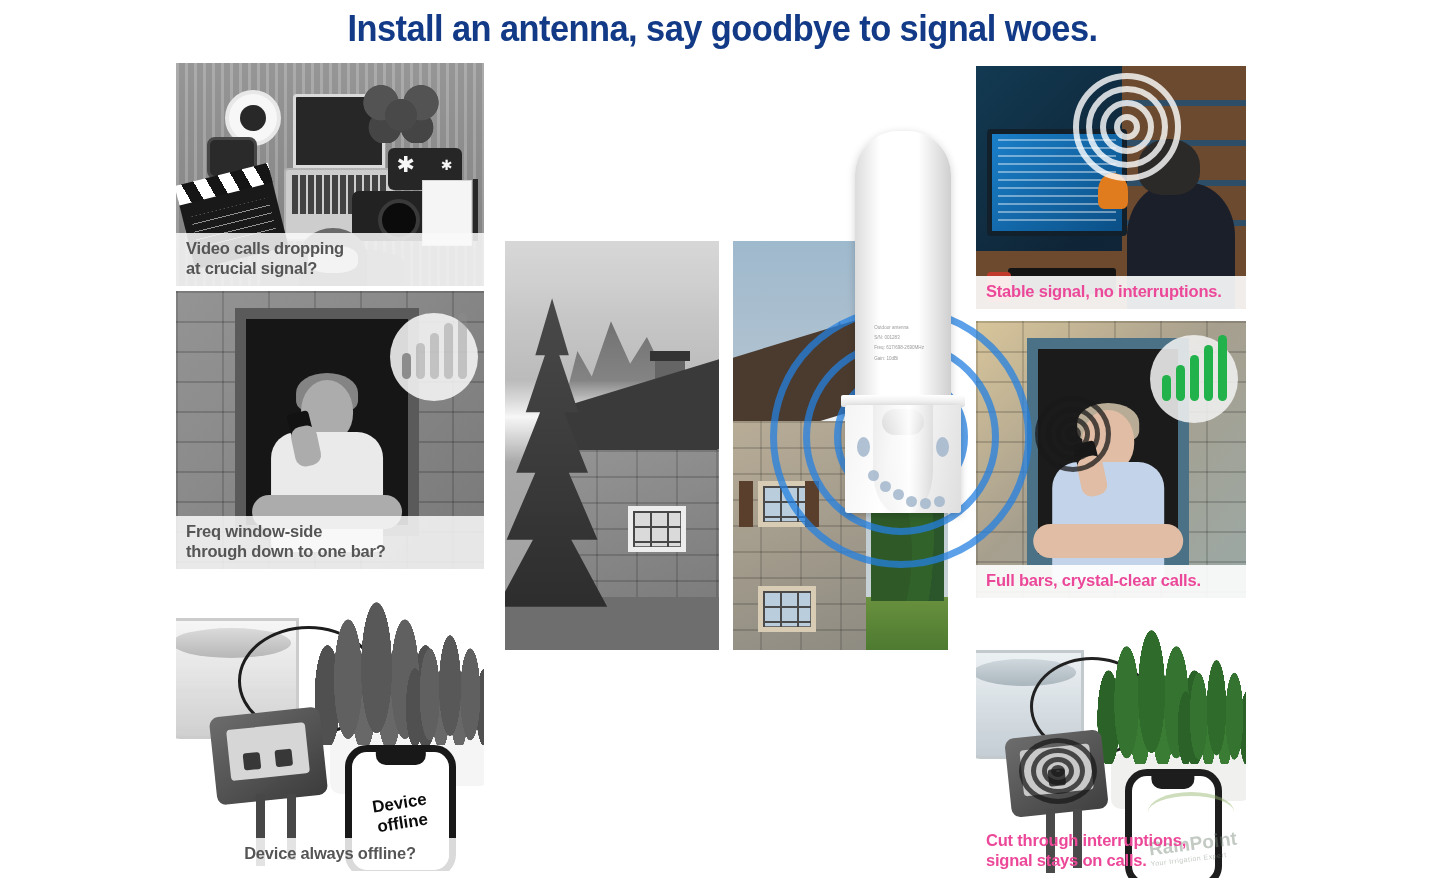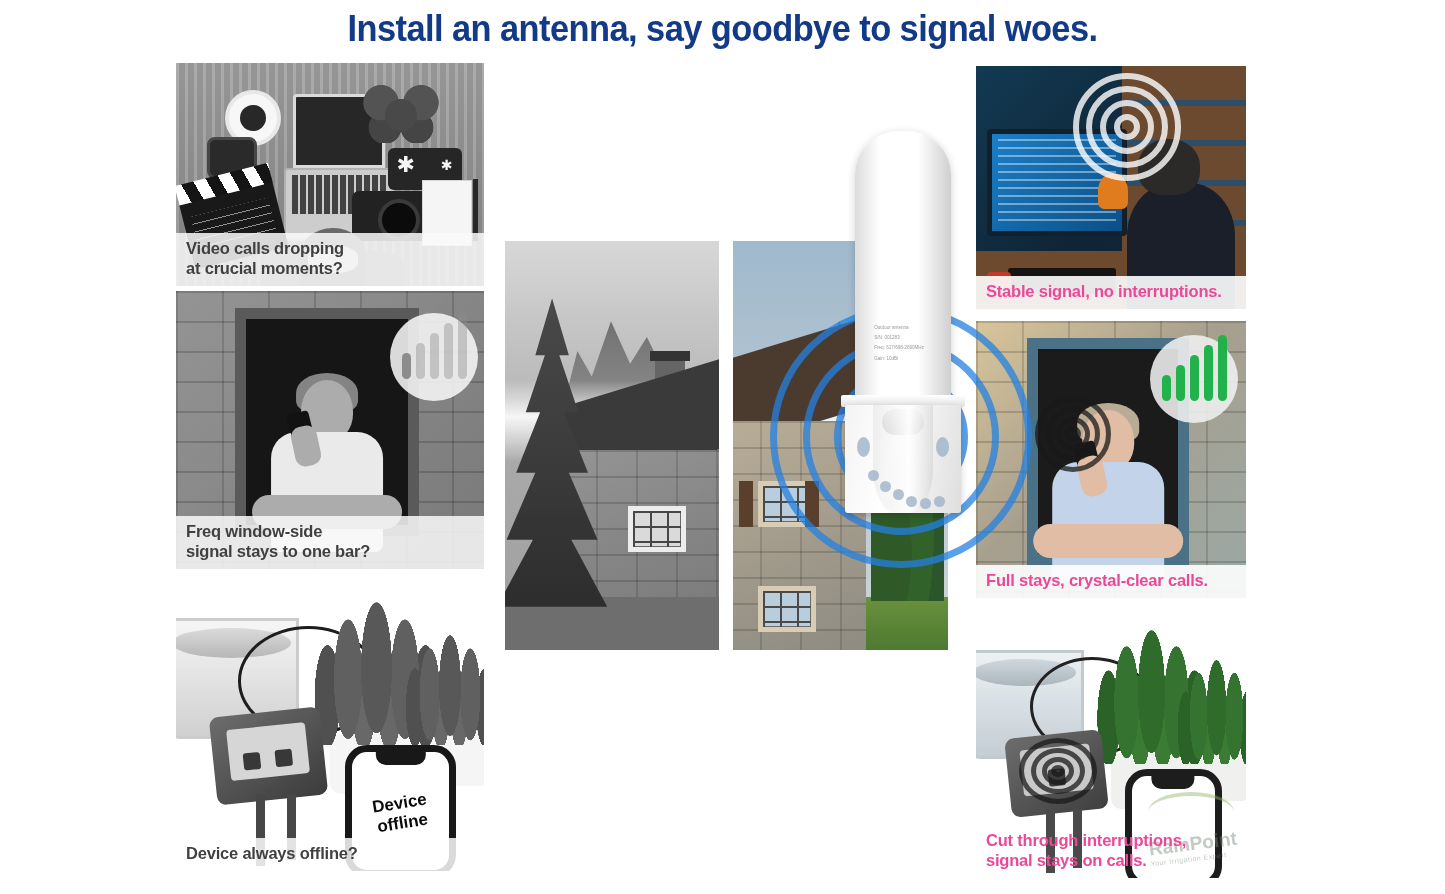--- a/index.html
+++ b/index.html
@@ -22,21 +22,21 @@
   .panel { position:absolute; overflow:hidden; }
   .ph { position:absolute; inset:0; }
 
   
   .cap {
     position:absolute; left:0; bottom:0; width:100%;
     padding:6px 10px 8px 10px;
     font-size:16.5px; font-weight:bold; line-height:1.18;
     letter-spacing:-0.2px;
   }
-  .cap.dark { color:#14532d; background:rgba(243,243,243,0.86); }
+  .cap.dark { color:#0369a1; background:rgba(243,243,243,0.86); }
   .cap.blue { color:#ec4899; background:rgba(255,255,255,0.9); }
   .cap.plain { background:transparent; }
   .cap span { display:block; }
 
   
   .gray { filter:grayscale(1) contrast(1.05); }
 
   
   .desk { background:#8d8d8d; }
   .desk .wood {
@@ -368,21 +368,21 @@
     <div class="camera"></div>
     <div class="notepad"></div>
     <div class="pen"></div>
     <div class="clapper"></div>
     <div class="person-arms"></div>
     <div class="person-head"></div>
     <div class="hands"></div>
   </div>
   <div class="cap dark">
     <span>Video calls dropping</span>
-    <span>at crucial moments?</span>
+    <span>at crucial signal?</span>
   </div>
 </div>
 
 <div class="panel gray" style="left:176px; top:291px; width:308px; height:278px;">
   <div class="ph">
     <div class="stonewall"></div>
     <div class="win-frame">
       <div class="woman">
         <div class="w-hair"></div>
         <div class="w-head"></div>
@@ -395,21 +395,21 @@
   </div>
   <div class="bubble" style="right:6px; top:22px; width:88px; height:88px;">
     <i class="" style="height:26px;"></i>
     <i class="dim" style="height:36px;"></i>
     <i class="dim" style="height:46px;"></i>
     <i class="dim" style="height:56px;"></i>
     <i class="dim" style="height:66px;"></i>
   </div>
   <div class="cap dark">
     <span>Freq window-side</span>
-    <span>signal stays to one bar?</span>
+    <span>through down to one bar?</span>
   </div>
 </div>
 
 <div class="panel gray" style="left:176px; top:596px; width:308px; height:275px;">
   <div class="ph" style="background:#ffffff;">
     <div class="bucket" style="left:-4%; top:8%; width:44%; height:44%;"></div>
     <div class="hose" style="left:20%; top:11%; width:46%; height:40%;"></div>
     <div class="pot" style="left:50%; top:50%; width:28%; height:22%;"></div>
     <div class="pot" style="left:78%; top:49%; width:24%; height:20%;"></div>
     <div class="palm" style="left:44%; top:2%; width:42%; height:52%;"></div>
@@ -420,21 +420,21 @@
         <div class="ctrl-btn" style="left:58%; top:48%;"></div>
       </div>
     </div>
     <div class="ctrl-stand" style="left:26%; top:72%; height:26%;"></div>
     <div class="ctrl-stand" style="left:36%; top:72%; height:24%;"></div>
     <div class="phone-dev" style="left:55%; top:54%; width:36%; height:48%;">
       <div class="phone-notch"></div>
       <div class="phone-text">Device<br>offline</div>
     </div>
   </div>
-  <div class="cap dark plain" style="background:rgba(255,255,255,0.82);">
+  <div class="cap dark plain" style="background:rgba(255,255,255,0.82);text-align:center;">
     <span>Device always offline?</span>
   </div>
 </div>
 
 <div class="panel gray" style="left:505px; top:241px; width:214px; height:409px;">
   <div class="ph">
     <div class="sky gray"></div>
     <div class="mtn"></div>
     <div class="fog"></div>
     <div class="chimney"></div>
@@ -547,21 +547,21 @@
     </div>
   </div>
   <div class="bubble" style="right:8px; top:14px; width:88px; height:88px;">
     <i style="height:26px;"></i>
     <i style="height:36px;"></i>
     <i style="height:46px;"></i>
     <i style="height:56px;"></i>
     <i style="height:66px;"></i>
   </div>
   <div class="cap blue">
-    <span>Full stays, crystal-clear calls.</span>
+    <span>Full bars, crystal-clear calls.</span>
   </div>
 </div>
 
 <div class="panel" style="left:976px; top:630px; width:270px; height:248px;">
   <div class="ph" style="background:#ffffff;">
     <div class="bucket" style="left:-4%; top:8%; width:44%; height:44%;"></div>
     <div class="hose" style="left:20%; top:11%; width:46%; height:40%;"></div>
     <div class="pot" style="left:50%; top:50%; width:28%; height:22%;"></div>
     <div class="pot" style="left:78%; top:49%; width:24%; height:20%;"></div>
     <div class="palm" style="left:44%; top:0%; width:42%; height:54%;"></div>

